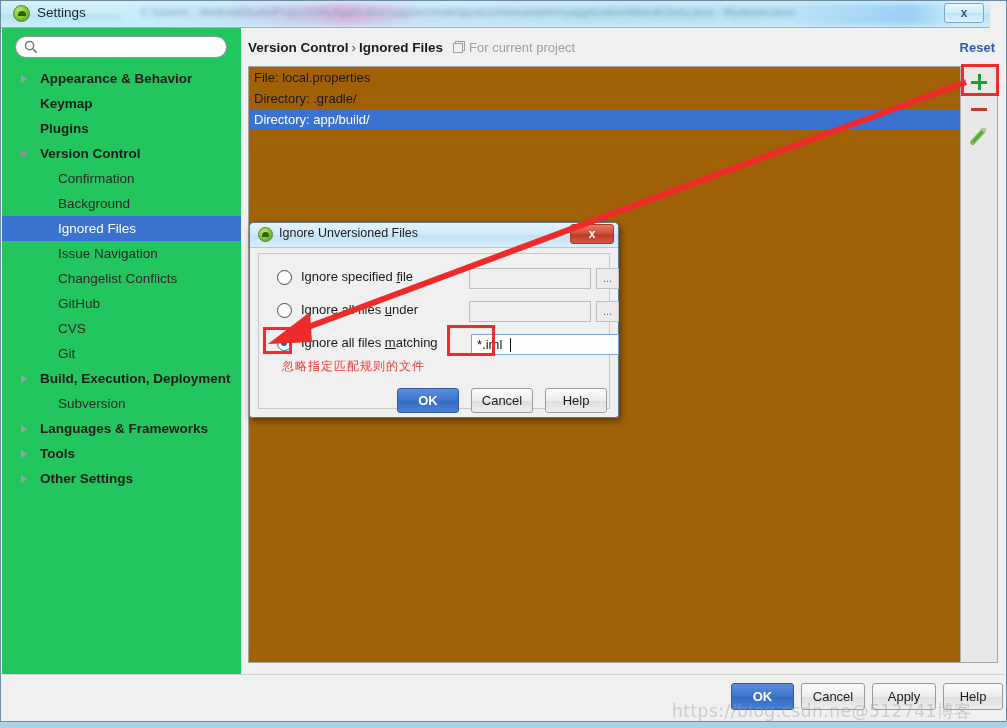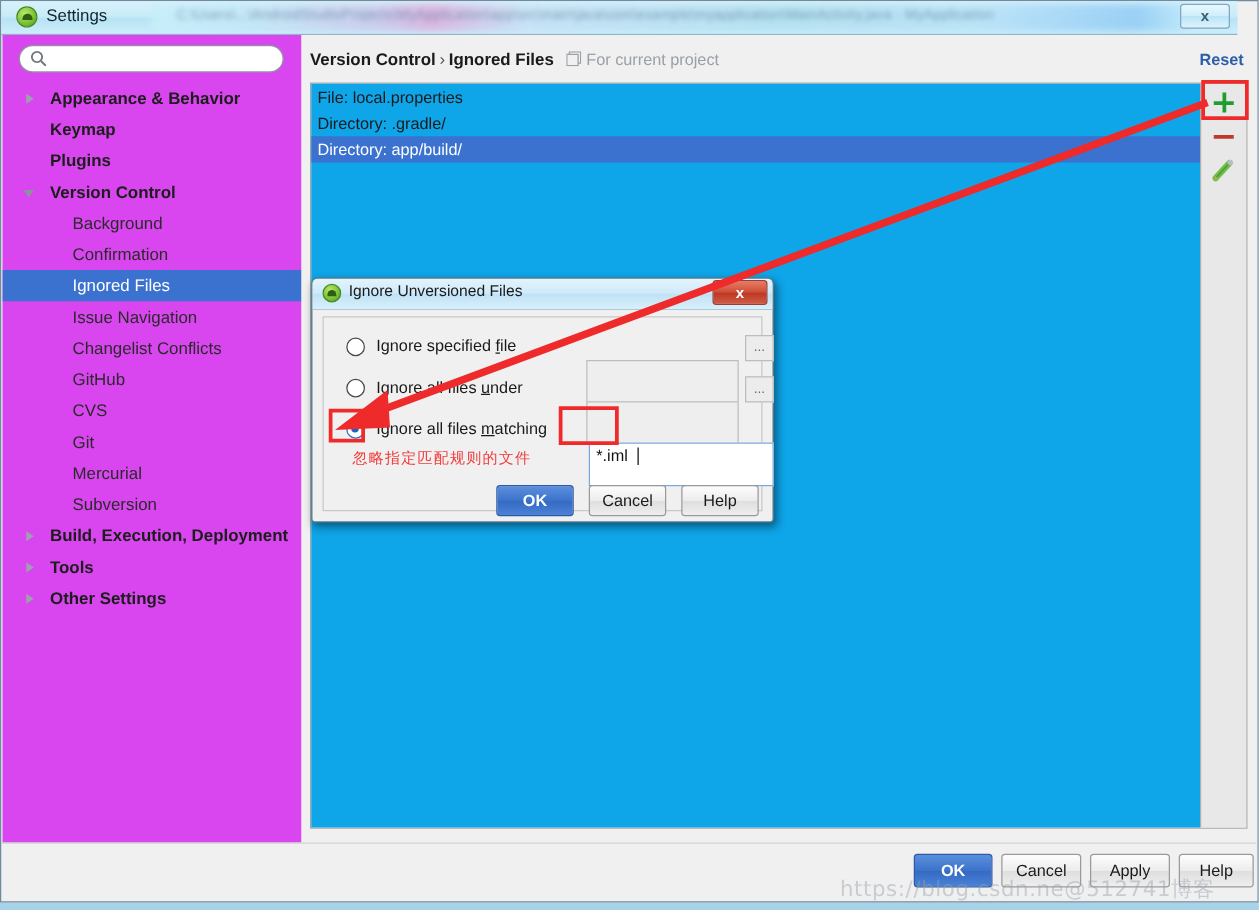--- a/index.html
+++ b/index.html
@@ -75,21 +75,21 @@
     box-sizing: border-box; font-weight: bold;
   }
 
   
   .content {
     position: absolute; left: 1px; top: 27px; right: 1px; bottom: 46px;
     background: #f0f0f0;
   }
   .sidebar {
     position: absolute; left: 0; top: 0; width: 286px; bottom: 0;
-    background: #d946ef;
+    background: #22c55e;
     border-right: 7px solid #a16207;
     box-sizing: border-box;
   }
   .search-wrap {
     position: absolute; left: 13px; top: 8px; width: 212px; height: 22px;
   }
   .search-box {
     width: 100%; height: 100%;
     border: 1px solid #8e979e; border-radius: 11px;
     background: #ffffff; box-sizing: border-box;
@@ -151,21 +151,21 @@
     position: absolute; right: 10px; top: 12px;
     color: #2d5fa8; font-size: 13px; font-weight: bold;
   }
   .list-panel {
     position: absolute; left: 7px; top: 38px; right: 7px; bottom: 12px;
     border: 1px solid #a5a5a5; background: #ffffff;
     box-sizing: border-box;
   }
   .list-area {
     position: absolute; left: 0; top: 0; right: 37px; bottom: 0;
-    background: #0ea5e9; overflow: hidden;
+    background: #a16207; overflow: hidden;
   }
   .list-row {
     height: 21px; line-height: 21px;
     font-size: 13px; color: #1a1a1a;
     padding-left: 5px; white-space: nowrap;
   }
   .list-row.sel { background: #3b72cf; color: #ffffff; }
   .tool-col {
     position: absolute; right: 0; top: 0; width: 37px; bottom: 0;
     background: #e8e8e8; border-left: 1px solid #b0b0b0;
@@ -260,22 +260,22 @@
   .radio.on:after {
     content: ""; position: absolute; left: 3px; top: 3px;
     width: 6px; height: 6px; border-radius: 50%; background: #1b63c4;
   }
   .opt-label {
     position: absolute; left: 30px; top: 3px; font-size: 13px; color: #1a1a1a;
     white-space: nowrap;
   }
   .opt-label u { text-decoration: underline; }
   .field {
-    position: absolute; height: 35px;
-    border: 1px solid #bdbdbd; background: #eeeeee; box-sizing: border-box; margin-top: 20px;
+    position: absolute; height: 21px;
+    border: 1px solid #bdbdbd; background: #eeeeee; box-sizing: border-box;
   }
   .field.enabled { border: 1px solid #7aa8dc; background: #ffffff; }
   .field .fval {
     position: absolute; left: 5px; top: 2px; font-size: 13px; color: #111;
   }
   .caret {
     position: absolute; left: 38px; top: 3px; width: 1px; height: 14px; background: #111;
   }
   #fld1 { left: 198px; top: 2px; width: 122px; }
   #fld2 { left: 198px; top: 2px; width: 122px; }
@@ -350,25 +350,25 @@
           <input class="search-input" type="text" placeholder="" style="">
         </div>
         <div class="tree" id="tree">
             <div class="node top"><span class="arrow right"></span><span>Appearance &amp; Behavior</span></div>
             <div class="node top"><span>Keymap</span></div>
             <div class="node top"><span>Plugins</span></div>
             <div class="node top"><span class="arrow down"></span><span>Version Control</span><svg class="copy-ico" viewBox="0 0 12 12">
                 <rect x="3.5" y="0.5" width="8" height="8" fill="none" stroke="#8ea2b5"></rect>
                 <rect x="0.5" y="3.5" width="8" height="8" fill="#e8edf1" stroke="#8ea2b5"></rect>
               </svg></div>
+            <div class="node child"><span>Confirmation</span><svg class="copy-ico" viewBox="0 0 12 12">
+                <rect x="3.5" y="0.5" width="8" height="8" fill="none" stroke="#8ea2b5"></rect>
+                <rect x="0.5" y="3.5" width="8" height="8" fill="#e8edf1" stroke="#8ea2b5"></rect>
+              </svg></div>
             <div class="node child"><span>Background</span><svg class="copy-ico" viewBox="0 0 12 12">
-                <rect x="3.5" y="0.5" width="8" height="8" fill="none" stroke="#8ea2b5"></rect>
-                <rect x="0.5" y="3.5" width="8" height="8" fill="#e8edf1" stroke="#8ea2b5"></rect>
-              </svg></div>
-            <div class="node child"><span>Confirmation</span><svg class="copy-ico" viewBox="0 0 12 12">
                 <rect x="3.5" y="0.5" width="8" height="8" fill="none" stroke="#8ea2b5"></rect>
                 <rect x="0.5" y="3.5" width="8" height="8" fill="#e8edf1" stroke="#8ea2b5"></rect>
               </svg></div>
             <div class="node child sel"><span>Ignored Files</span><svg class="copy-ico" viewBox="0 0 12 12">
                 <rect x="3.5" y="0.5" width="8" height="8" fill="none" stroke="#dbe6f6"></rect>
                 <rect x="0.5" y="3.5" width="8" height="8" fill="#3b72cf" stroke="#dbe6f6"></rect>
               </svg></div>
             <div class="node child"><span>Issue Navigation</span><svg class="copy-ico" viewBox="0 0 12 12">
                 <rect x="3.5" y="0.5" width="8" height="8" fill="none" stroke="#8ea2b5"></rect>
                 <rect x="0.5" y="3.5" width="8" height="8" fill="#e8edf1" stroke="#8ea2b5"></rect>
@@ -382,29 +382,29 @@
                 <rect x="0.5" y="3.5" width="8" height="8" fill="#e8edf1" stroke="#8ea2b5"></rect>
               </svg></div>
             <div class="node child"><span>CVS</span><svg class="copy-ico" viewBox="0 0 12 12">
                 <rect x="3.5" y="0.5" width="8" height="8" fill="none" stroke="#8ea2b5"></rect>
                 <rect x="0.5" y="3.5" width="8" height="8" fill="#e8edf1" stroke="#8ea2b5"></rect>
               </svg></div>
             <div class="node child"><span>Git</span><svg class="copy-ico" viewBox="0 0 12 12">
                 <rect x="3.5" y="0.5" width="8" height="8" fill="none" stroke="#8ea2b5"></rect>
                 <rect x="0.5" y="3.5" width="8" height="8" fill="#e8edf1" stroke="#8ea2b5"></rect>
               </svg></div>
-            <div class="node child"><span>Mercurial</span><svg class="copy-ico" viewBox="0 0 12 12">
-                <rect x="3.5" y="0.5" width="8" height="8" fill="none" stroke="#8ea2b5"></rect>
-                <rect x="0.5" y="3.5" width="8" height="8" fill="#e8edf1" stroke="#8ea2b5"></rect>
-              </svg></div>
+            <div class="node top"><span class="arrow right"></span><span>Build, Execution, Deployment</span></div>
             <div class="node child"><span>Subversion</span><svg class="copy-ico" viewBox="0 0 12 12">
                 <rect x="3.5" y="0.5" width="8" height="8" fill="none" stroke="#8ea2b5"></rect>
                 <rect x="0.5" y="3.5" width="8" height="8" fill="#e8edf1" stroke="#8ea2b5"></rect>
               </svg></div>
-            <div class="node top"><span class="arrow right"></span><span>Build, Execution, Deployment</span></div>
+            <div class="node top"><span class="arrow right"></span><span>Languages &amp; Frameworks</span><svg class="copy-ico" viewBox="0 0 12 12">
+                <rect x="3.5" y="0.5" width="8" height="8" fill="none" stroke="#8ea2b5"></rect>
+                <rect x="0.5" y="3.5" width="8" height="8" fill="#e8edf1" stroke="#8ea2b5"></rect>
+              </svg></div>
             <div class="node top"><span class="arrow right"></span><span>Tools</span></div>
             <div class="node top"><span class="arrow right"></span><span>Other Settings</span></div>
           </div>
       </div>
 
       <div class="main">
         <div class="breadcrumb">
           <span>Version Control</span><span class="bc-sep">›</span><span>Ignored Files</span><span class="bc-note"><svg class="bc-note-ico" viewBox="0 0 12 12">
                 <rect x="2.5" y="0.5" width="9" height="9" fill="none" stroke="#9aa0a6"></rect>
                 <rect x="0.5" y="2.5" width="9" height="9" fill="#f0f0f0" stroke="#9aa0a6"></rect>

